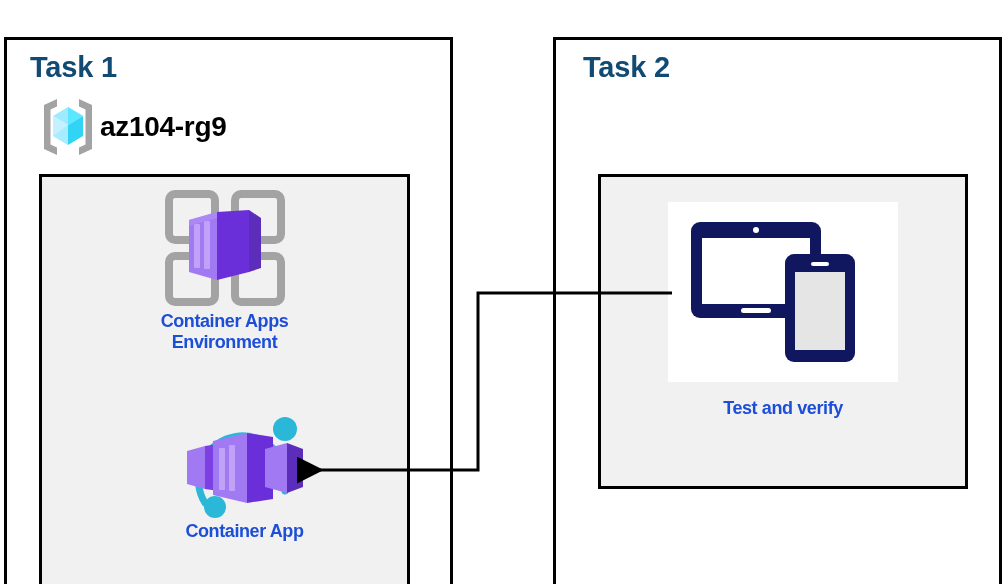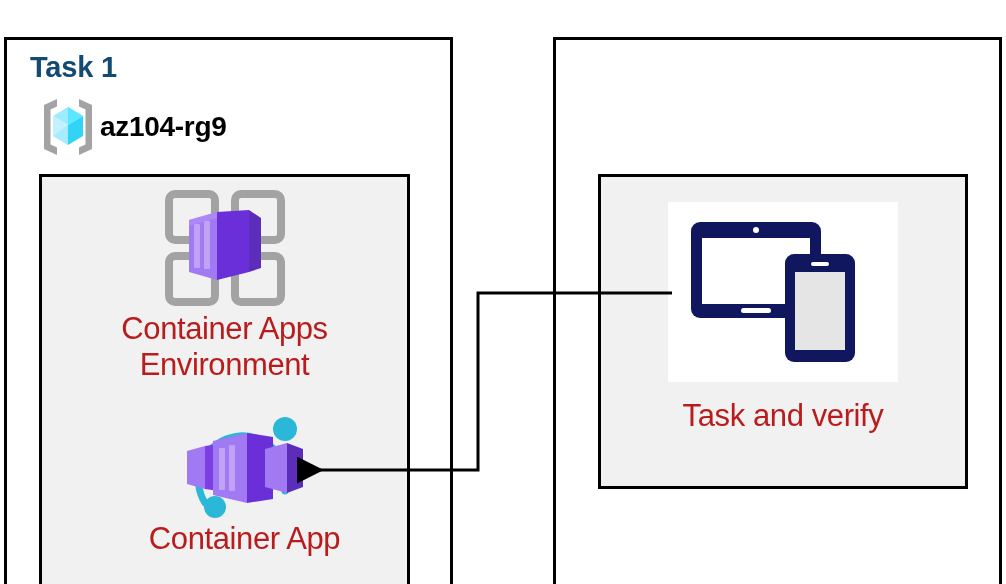--- a/index.html
+++ b/index.html
@@ -66,23 +66,23 @@
   }
   #task1-inner { left: 39px;  top: 141px; width: 371px; height: 416px; }
   #task2-inner { left: 598px; top: 141px; width: 370px; height: 315px; }
 
   
   .node {
     position: absolute;
     text-align: center;
   }
   .node-label {
-    font-size: 31px;
-    font-weight: normal;
-    color: #b91c1c;
+    font-size: 18px;
+    font-weight: bold;
+    color: #1d4ed8;
     line-height: 1.17;
     letter-spacing: -0.4px;
     white-space: pre-line;
   }
 
   #node-cae      { left: 39px;  top: 152px; width: 371px; }
   #node-cae .icon-wrap { height: 126px; display:flex; align-items:center; justify-content:center; }
   #cae-icon { width: 124px; height: 120px; display:block; }
 
   #node-capp     { left: 39px;  top: 372px; width: 371px; padding-left: 20px; }
@@ -196,38 +196,39 @@
           <path d="M96 42 L118 36 L118 86 L96 80 Z" fill="#A179F2"></path>
           <path d="M118 36 L134 42 L134 80 L118 86 Z" fill="#5C2DBB"></path>
         </g>
       </svg>
     </div>
     <div class="node-label">Container App</div>
   </div>
 
   <div id="task2-panel" class="task-panel"></div>
 
+  <div id="task2-label" class="task-label">Task 2</div>
 
   <div id="task2-inner" class="inner-box"></div>
 
   <div id="node-test" class="node">
     <div id="test-patch">
       <svg id="test-icon" viewBox="0 0 196 152" xmlns="http://www.w3.org/2000/svg">
 
         <rect x="6" y="6" width="130" height="96" rx="9" fill="#11175E"></rect>
         <rect x="17" y="22" width="108" height="66" fill="#ffffff"></rect>
         <circle cx="71" cy="14" r="3" fill="#ffffff"></circle>
         <rect x="56" y="92" width="30" height="5" rx="2.5" fill="#ffffff"></rect>
 
         <rect x="100" y="38" width="70" height="108" rx="9" fill="#11175E"></rect>
         <rect x="110" y="56" width="50" height="78" fill="#e5e5e5"></rect>
         <rect x="126" y="46" width="18" height="4" rx="2" fill="#ffffff"></rect>
       </svg>
     </div>
-    <div class="node-label">Task and verify</div>
+    <div class="node-label">Test and verify</div>
   </div>
 
   <svg id="connector" viewBox="0 0 1006 584" xmlns="http://www.w3.org/2000/svg">
     <defs>
       <marker id="arrow-left" viewBox="0 0 12 12" refX="11" refY="6" markerWidth="9" markerHeight="9" orient="auto-start-reverse">
         <path d="M 12 0 L 12 12 L 0 6 z" fill="#000000"></path>
       </marker>
     </defs>
     <path d="M 672 260 L 478 260 L 478 437 L 299 437" fill="none" stroke="#000000" stroke-width="3" marker-end="url(#arrow-left)"></path>
   </svg>

